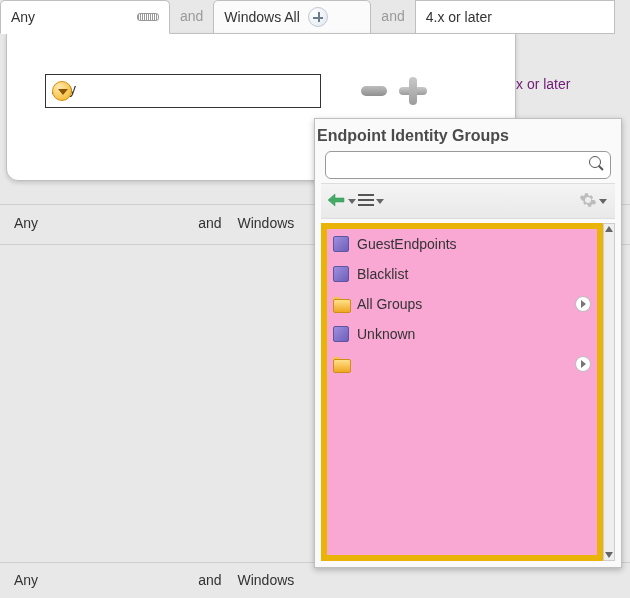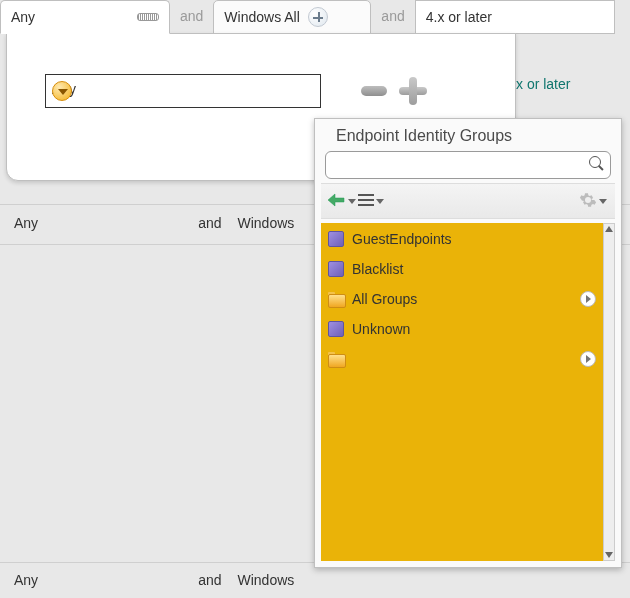--- a/index.html
+++ b/index.html
@@ -25,37 +25,37 @@
   .selectbox .sel{flex:0 0 276px;height:34px;border:1px solid #333;background:#fff;position:relative;}
   .selectbox .sel span{position:absolute;left:6px;top:6px;}
   .selectbox .sel .chev{position:absolute;right:5px;top:6px;width:20px;height:20px;border-radius:50%;background:radial-gradient(circle at 35% 30%,#ffe9b0,#f3b11c);border:1px solid #d68d0c;}
   .selectbox .sel .chev:before{content:"";position:absolute;left:5px;top:7px;width:0;height:0;border-left:5px solid transparent;border-right:5px solid transparent;border-top:6px solid #8a5600;}
   .minus{width:26px;height:10px;border-radius:5px;background:linear-gradient(#bdbdbd,#8f8f8f);margin:0 12px 0 40px;}
   .plusbig{width:28px;height:28px;position:relative;}
   .plusbig:before,.plusbig:after{content:"";position:absolute;background:linear-gradient(#c9c9c9,#9d9d9d);border-radius:4px;}
   .plusbig:before{left:0;right:0;top:10px;height:8px;}
   .plusbig:after{top:0;bottom:0;left:10px;width:8px;}
   
-  .under-a{position:absolute;left:516px;top:76px;color:#0f766e;}
+  .under-a{position:absolute;left:516px;top:76px;color:#701a75;}
   
   .popup{position:absolute;left:314px;top:118px;width:308px;height:450px;background:#fafafa;border:1px solid #bfbfbf;box-shadow:0 2px 6px rgba(0,0,0,0.25);z-index:5;}
-  .popup h3{font-size:16px;font-weight:normal;color:#4b4b4b;padding:8px 10px 6px 21px;}
+  .popup h3{font-size:16px;font-weight:bold;color:#4b4b4b;padding:8px 10px 6px 2px;}
   .search{margin:0 10px;position:relative;}
   .search input{width:100%;height:28px;border:1px solid #9a9a9a;border-radius:6px;padding:0 28px 0 8px;background:#fff;}
   .search .mag{position:absolute;right:6px;top:5px;width:16px;height:16px;}
   .search .mag:before{content:"";position:absolute;width:10px;height:10px;border:1.5px solid #555;border-radius:50%;left:0;top:0;}
   .search .mag:after{content:"";position:absolute;width:6px;height:1.5px;background:#555;left:9px;top:11px;transform:rotate(45deg);}
   .toolbar{display:flex;align-items:center;height:36px;margin:4px 6px 0 6px;border-top:1px solid #ddd;border-bottom:1px solid #ddd;background:linear-gradient(#f4f4f4,#e9e9e9);padding:0 6px;}
   .tb-spacer{flex:1;}
   .tool{width:28px;height:24px;display:flex;align-items:center;justify-content:center;border:1px solid transparent;border-radius:3px;margin-right:2px;color:#555;}
   .arrow-back svg{width:20px;height:16px;}
   .dd-tri{display:inline-block;margin-left:2px;width:0;height:0;border-left:4px solid transparent;border-right:4px solid transparent;border-top:5px solid #666;}
   .hamb{width:18px;height:14px;background:repeating-linear-gradient(#555 0,#555 2px,transparent 2px,transparent 5px);}
   .gear svg{width:18px;height:18px;}
-  .list{position:absolute;left:6px;right:18px;top:104px;bottom:6px;background:#eab308;border:1px solid #eab308;overflow:hidden;}
+  .list{position:absolute;left:6px;right:18px;top:104px;bottom:6px;background:#f9a8d4;border:6px solid #eab308;overflow:hidden;}
   .sbar{position:absolute;right:6px;top:104px;bottom:6px;width:12px;background:#eee;border:1px solid #ccc;display:flex;flex-direction:column;align-items:center;}
   .sbar .sarrow{width:0;height:0;border-left:4px solid transparent;border-right:4px solid transparent;margin:2px 0;}
   .sbar .up{border-bottom:6px solid #666;}
   .sbar .dn{border-top:6px solid #666;margin-top:auto;}
   .row{display:flex;align-items:center;height:30px;padding:0 6px;position:relative;}
   .row .ricon{width:16px;height:16px;margin-right:8px;}
   .cube{background:linear-gradient(135deg,#9f8fe0,#6e60b8);border:1px solid #5e54a0;border-radius:2px;}
   .folder{position:relative;}
   .folder:before{content:"";position:absolute;left:0;top:1px;width:7px;height:3px;background:#f4c24a;border-radius:1px 1px 0 0;}
   .folder:after{content:"";position:absolute;left:0;top:3px;width:16px;height:12px;background:linear-gradient(#ffe08a,#f0a722);border:1px solid #cf8d14;border-radius:2px;}

